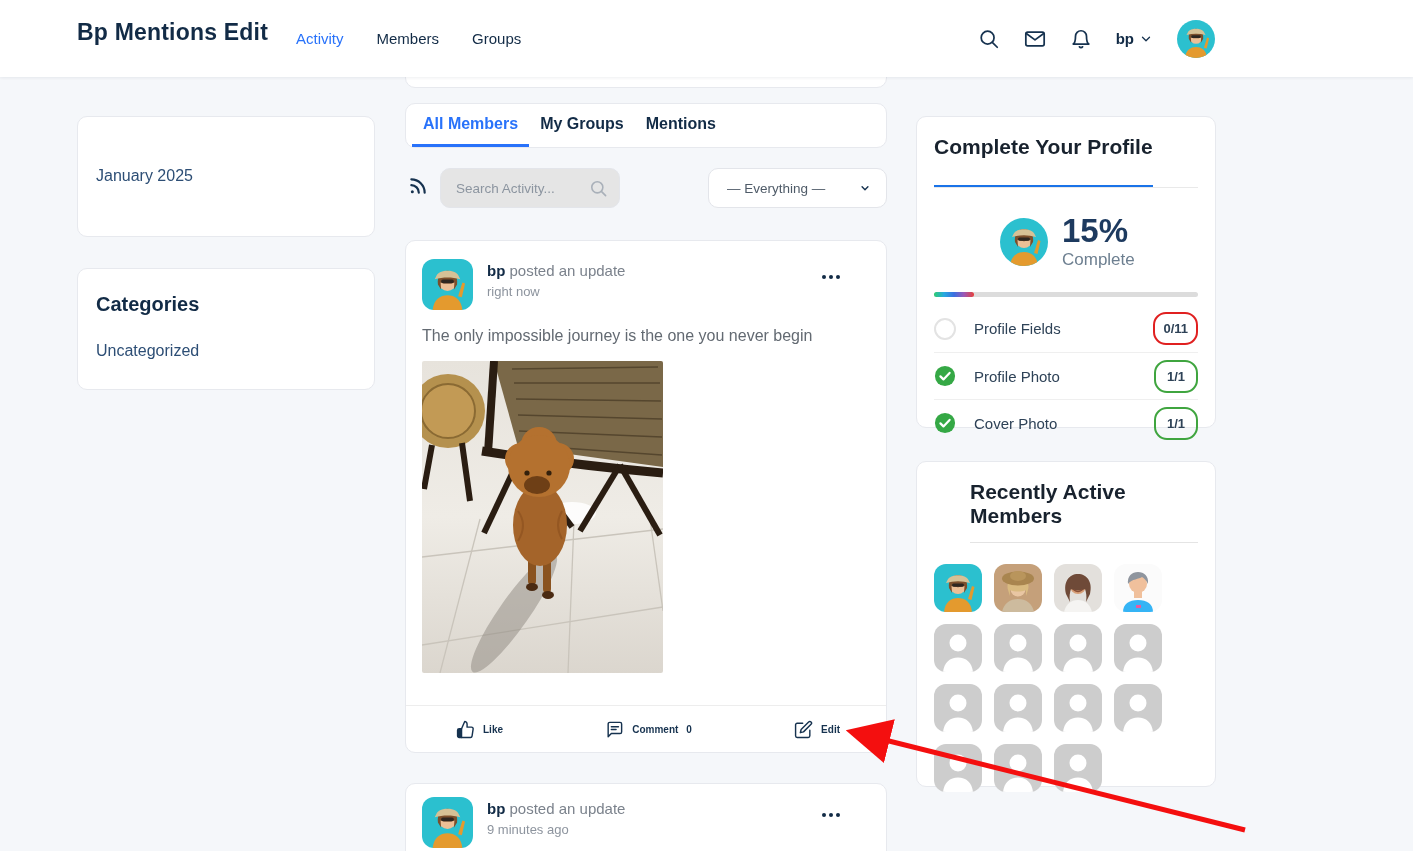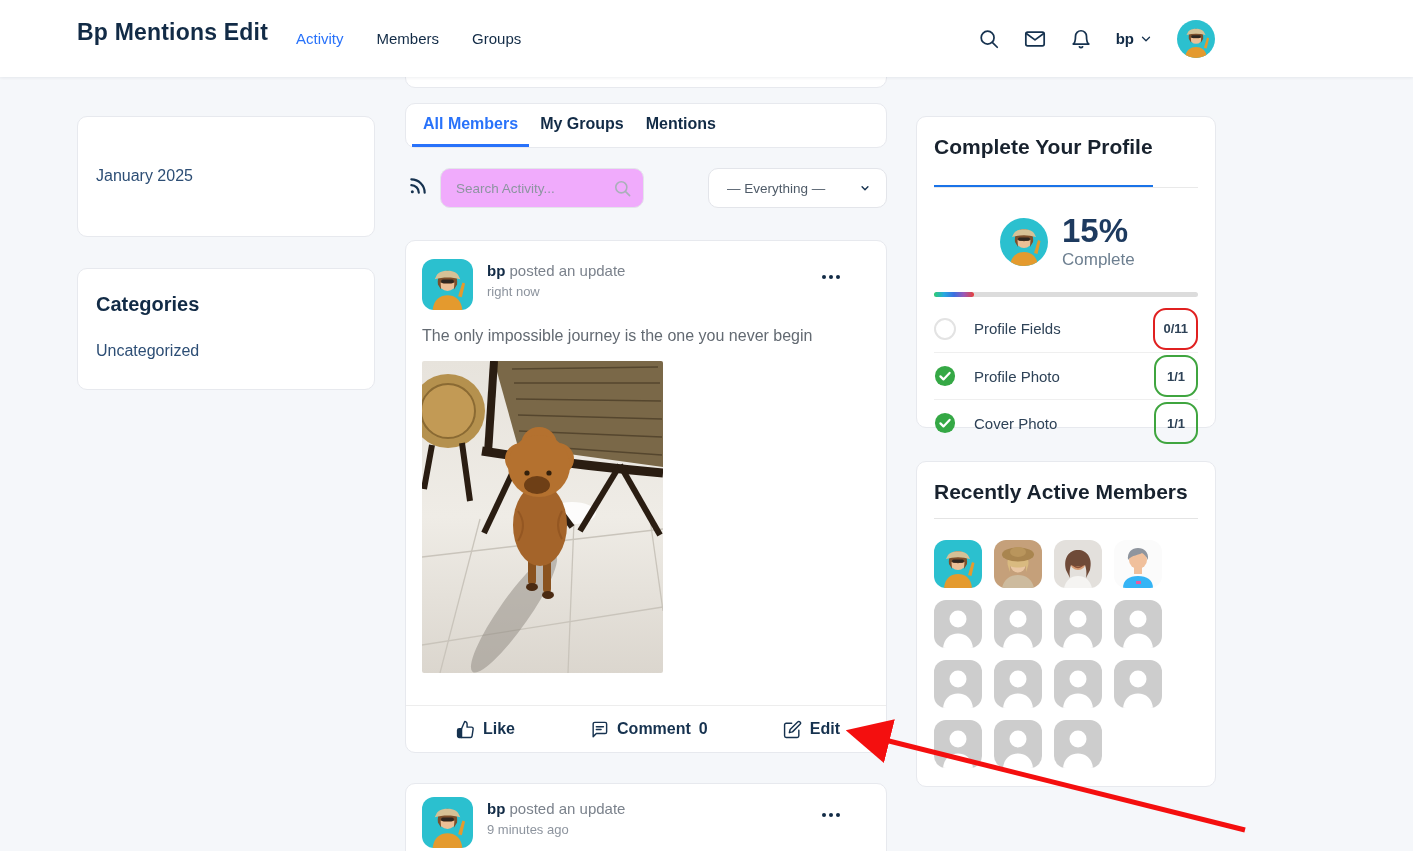--- a/index.html
+++ b/index.html
@@ -43,21 +43,21 @@
 
   
   .partial-card { left:405px; top:48px; width:482px; height:40px; }
   .tabs-card { left:405px; top:103px; width:482px; height:45px; display:flex; align-items:stretch; padding:0 6px; }
   .tab { display:flex; align-items:center; padding:0 11px; font-size:16px; font-weight:700; color:#122b46; cursor:pointer; border-bottom:3px solid transparent; }
   .tab.active { color:#2872fa; border-bottom-color:#2872fa; }
 
   .feed-controls { position:absolute; left:405px; top:168px; width:482px; height:40px; }
   .rss { position:absolute; left:3px; top:8px; width:20px; height:20px; cursor:pointer; }
   .rss svg { width:20px; height:20px; stroke:#16324f; fill:none; stroke-width:2.6; stroke-linecap:round; }
-  .search-box { position:absolute; left:35px; top:0; width:204px; height:40px; background:#f0abfc; border:1px solid #e3e5ea; border-radius:10px; }
+  .search-box { position:absolute; left:35px; top:0; width:180px; height:40px; background:#e5e5e5; border:1px solid #e3e5ea; border-radius:10px; }
   .search-box input { width:100%; height:100%; border:0; outline:none; background:transparent; padding:0 38px 0 15px;
     font-family:"Liberation Sans",sans-serif; font-size:13.5px; color:#4a5560; }
   .search-box input::placeholder { color:#8c95a0; }
   .search-box .mag { position:absolute; right:11px; top:10px; width:19px; height:19px; stroke:#a9b0b9; fill:none; stroke-width:2; stroke-linecap:round; cursor:pointer; }
   .filter-select { position:absolute; left:303px; top:0; width:179px; height:40px; background:#fff; border:1px solid #e3e5ea; border-radius:10px;
     display:flex; align-items:center; padding:0 14px 0 18px; cursor:pointer; }
   .filter-select span { font-size:13.5px; color:#4f5b68; }
   .filter-select svg { margin-left:auto; width:14px; height:14px; stroke:#16324f; fill:none; stroke-width:2.4; stroke-linecap:round; stroke-linejoin:round; }
 
   .post-card1 { left:405px; top:240px; width:482px; height:513px; }
@@ -69,48 +69,48 @@
   .post-meta { position:absolute; left:65px; top:3px; }
   .post-meta .line1 { font-size:15px; color:#7b828c; }
   .post-meta .line1 b { color:#122b46; font-weight:700; cursor:pointer; }
   .post-meta .time { margin-top:5px; font-size:13px; color:#8d949e; }
   .more-btn { position:absolute; right:26px; top:12px; display:flex; gap:3px; cursor:pointer; padding:4px; }
   .more-btn i { width:4px; height:4px; border-radius:50%; background:#122b46; }
   .post-text { position:absolute; left:16px; top:86px; width:450px; font-size:16px; color:#636a72; }
   .post-photo { position:absolute; left:16px; top:120px; width:241px; height:312px; border-radius:2px; overflow:hidden; }
   .post-actions { position:absolute; left:0; right:0; bottom:0; height:47px; border-top:1px solid #ededed;
     display:flex; align-items:center; justify-content:space-between; padding:0 46px 0 50px; }
-  .action { display:flex; align-items:center; gap:8px; font-size:16px; font-weight:700; color:#16324f; cursor:pointer; }
+  .action { display:flex; align-items:center; gap:8px; font-size:10px; font-weight:700; color:#16324f; cursor:pointer; }
   .action svg { width:19px; height:19px; stroke:#16324f; fill:none; stroke-width:1.8; stroke-linecap:round; stroke-linejoin:round; }
 
   
   .profile-card { left:916px; top:116px; width:300px; height:312px; padding:14px 17px; }
   .pc-title { font-size:21px; font-weight:800; color:#18222e; display:inline-block; padding-bottom:26px; border-bottom:2px solid #1a73e8; }
   .pc-titlewrap { border-bottom:1px solid #e9e9e9; margin-bottom:26px; margin-top:4px; }
   .pc-summary { display:flex; align-items:center; gap:14px; padding-left:66px; }
   .pc-avatar { width:48px; height:48px; border-radius:50%; overflow:hidden; flex:none; }
   .pc-avatar svg { width:100%; height:100%; display:block; }
   .pc-percent { font-size:33px; font-weight:700; color:#1d3a5f; line-height:1; }
   .pc-complete { font-size:17px; color:#6d7f90; margin-top:3px; }
   .pc-progress { margin-top:22px; height:5px; border-radius:3px; background:#dcdcdc; position:relative; }
   .pc-progress .fill { position:absolute; left:0; top:0; bottom:0; width:15%; border-radius:3px;
     background:linear-gradient(90deg,#2ecc71,#27a9e0,#3b6fe0,#9b59b6,#e8403a); }
   .pc-items { margin-top:8px; }
   .pc-item { display:flex; align-items:center; height:47px; cursor:pointer; }
   .pc-item + .pc-item { border-top:1px solid #efefef; }
   .pc-item .circle-empty { width:22px; height:22px; border-radius:50%; border:2px solid #e3e3e3; background:#fff; flex:none; }
   .pc-item svg.check { width:22px; height:22px; flex:none; }
   .pc-item .lbl { margin-left:18px; font-size:15px; color:#2e4257; font-weight:400; }
-  .badge { margin-left:auto; min-width:44px; height:42px; border-radius:13px; border:2px solid; display:flex; align-items:center; justify-content:center;
+  .badge { margin-left:auto; min-width:44px; height:33px; border-radius:13px; border:2px solid; display:flex; align-items:center; justify-content:center;
     font-size:13px; font-weight:600; color:#2e4257; padding:0 8px; }
   .badge.red { border-color:#e02020; }
   .badge.green { border-color:#3fa53f; }
 
   .members-card { left:916px; top:461px; width:300px; height:326px; padding:14px 17px; }
-  .mc-titlewrap { border-bottom:1px solid #e4e4e4; padding-bottom:14px; margin-top:4px; }
+  .mc-titlewrap { border-bottom:1px solid #e4e4e4; padding-bottom:14px; margin-top:4px;margin-left:36px; }
   .mc-title { font-size:21px; font-weight:800; color:#18222e; }
   .member-grid { margin-top:21px; display:grid; grid-template-columns:repeat(4,48px); gap:12px; }
   .member-grid .av { width:48px; height:48px; border-radius:12px; overflow:hidden; cursor:pointer; }
   .member-grid .av svg { width:100%; height:100%; display:block; }
 
   .arrow-overlay { position:absolute; inset:0; width:1413px; height:851px; pointer-events:none; z-index:50; }
   .hidden-defs { position:absolute; width:0; height:0; overflow:hidden; }
 </style>
 </head>
 <body>

